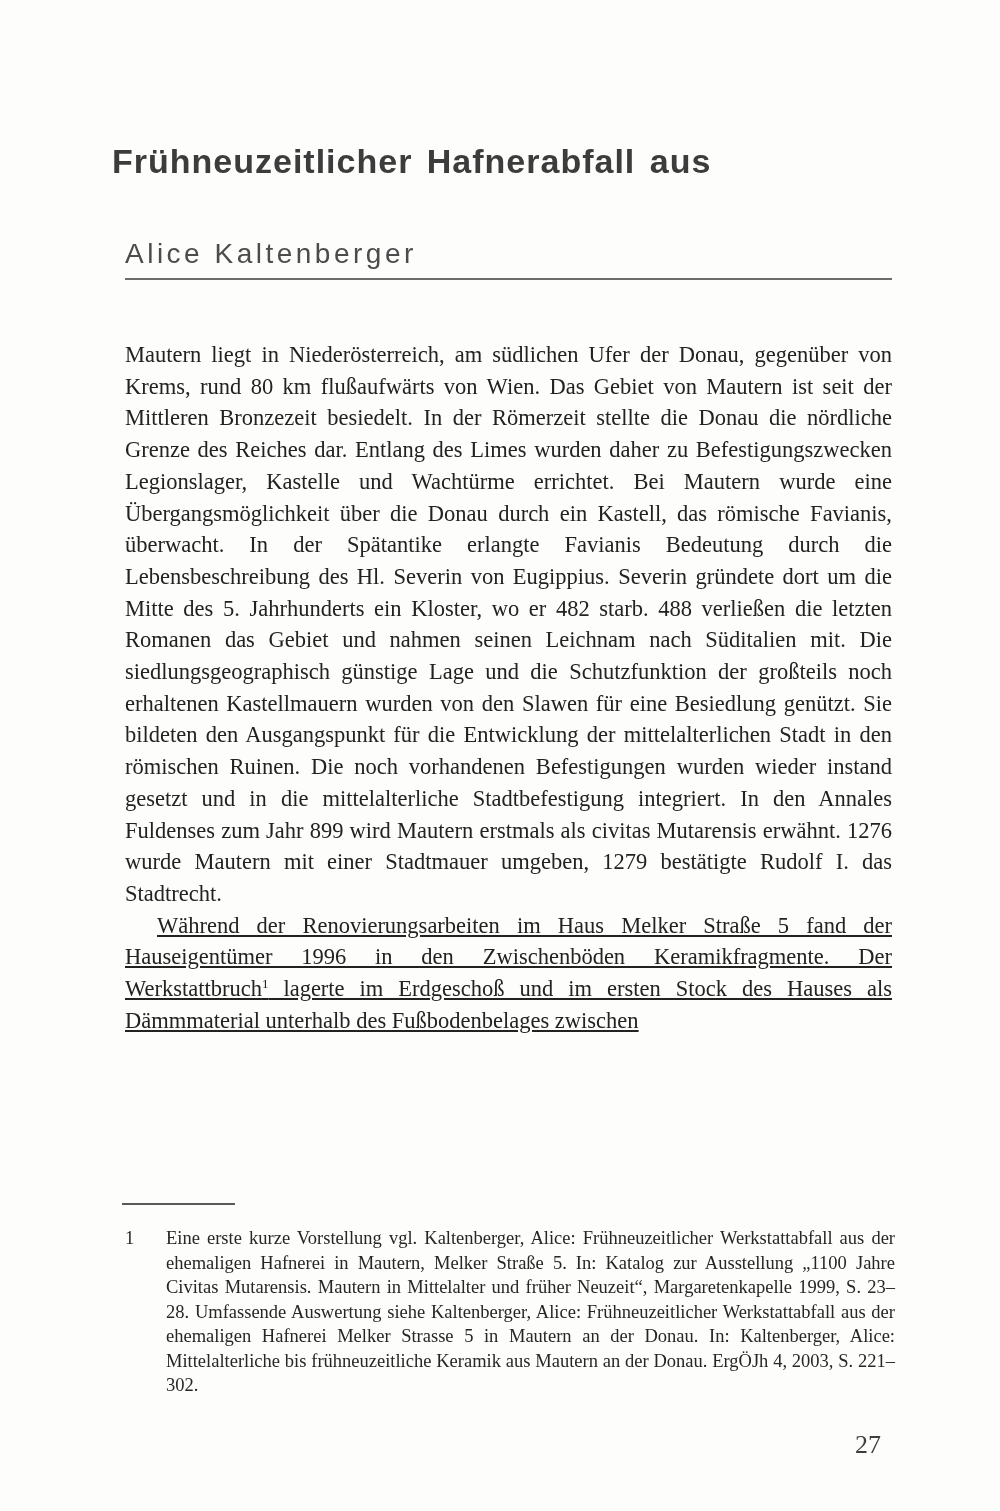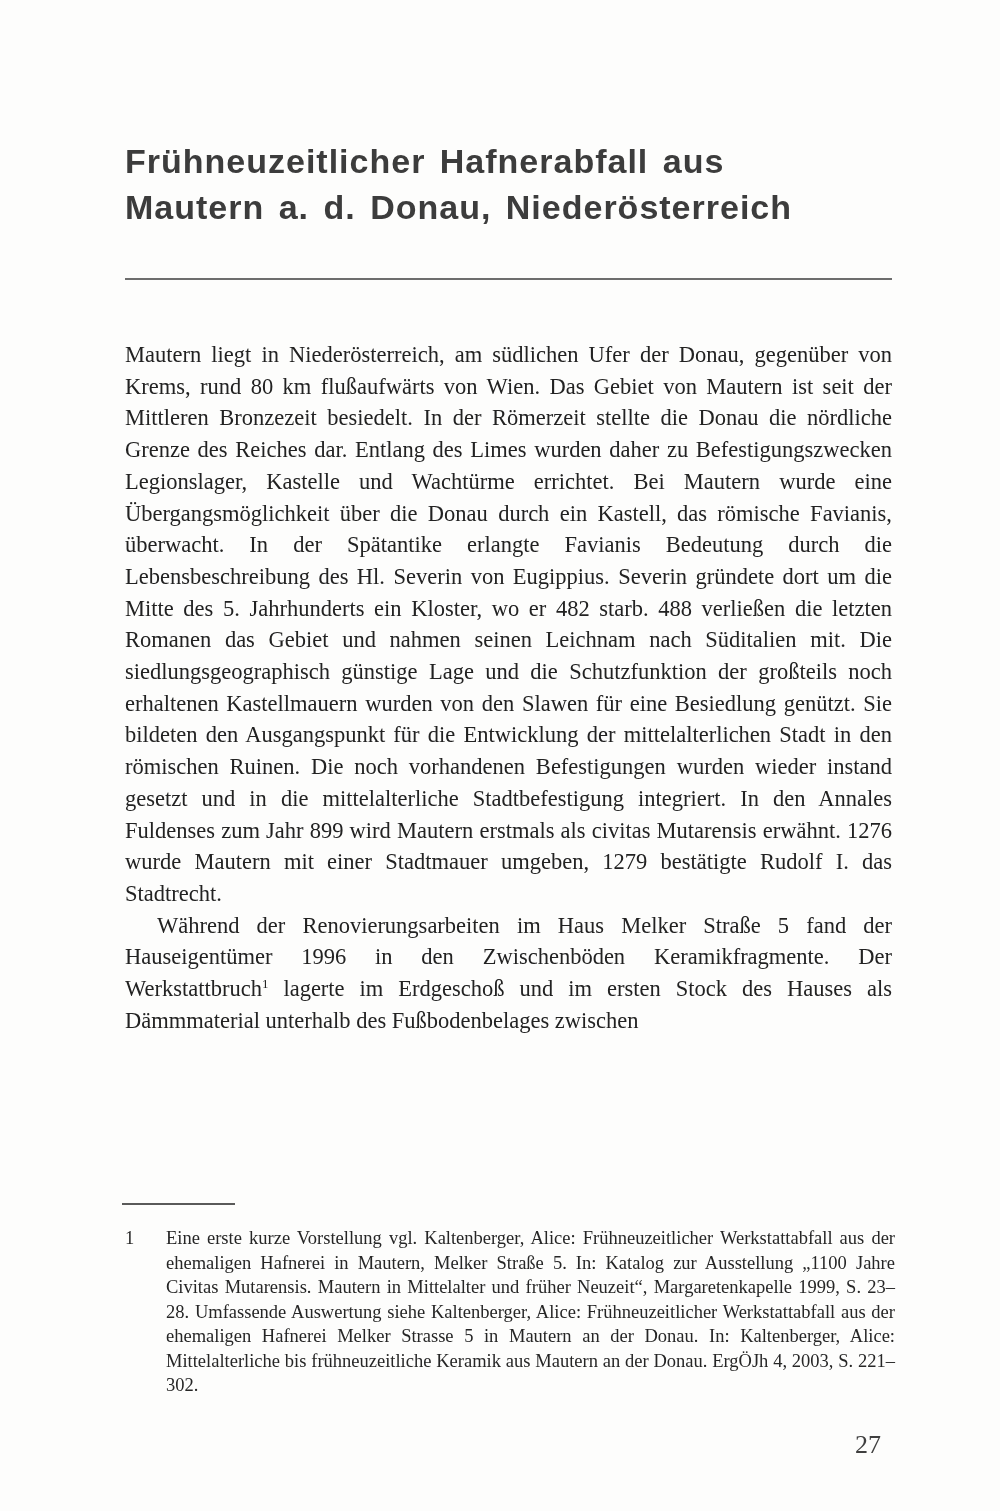--- a/index.html
+++ b/index.html
@@ -9,21 +9,21 @@
     height: 1511px;
     margin: 0 auto;
     background: #fdfdfc;
     overflow: hidden;
     font-family: "Liberation Serif", serif;
     color: #1f1f1f;
   }
   .title {
     position: absolute;
     top: 138px;
-    left: 125px;
+    left: 112px;
     width: 790px;
     font-family: "Liberation Sans", sans-serif;
     font-weight: 700;
     font-size: 34px;
     line-height: 46px;
     letter-spacing: 1px;
     word-spacing: 4px;
     color: #3c3c3c;
   }
   .author {
@@ -48,21 +48,21 @@
     position: absolute;
     top: 339px;
     left: 125px;
     width: 767px;
     font-size: 22.5px;
     line-height: 31.7px;
     text-align: justify;
     color: #222222;
   }
   .body-text p { margin: 0; }
-  .body-text p.indented { text-indent: 32px; }
+  .body-text p.indented { text-indent: 32px; text-decoration: underline; }
   .body-text sup {
     font-size: 13px;
     line-height: 0;
     vertical-align: super;
   }
   .footnote-separator {
     position: absolute;
     top: 1203px;
     left: 122px;
     width: 113px;
@@ -97,23 +97,23 @@
     text-align: center;
   }
 </style>
 </head>
 <body>
 
 <div class="page">
 
   <div class="title">
     <div>Frühneuzeitlicher Hafnerabfall aus</div>
-    <div>Mautern a. d. Donau, Niederösterreich</div>
   </div>
 
+  <div class="author">Alice Kaltenberger</div>
 
   <div class="author-rule"></div>
 
   <div class="body-text">
     <p>Mautern liegt in Niederösterreich, am südlichen Ufer der Donau, gegenüber von Krems, rund 80 km flußaufwärts von Wien. Das Gebiet von Mautern ist seit der Mittleren Bronzezeit besiedelt. In der Römerzeit stellte die Donau die nördliche Grenze des Reiches dar. Entlang des Limes wurden daher zu Befestigungszwecken Legionslager, Kastelle und Wachtürme errichtet. Bei Mautern wurde eine Übergangsmöglichkeit über die Donau durch ein Kastell, das römische Favianis, überwacht. In der Spätantike erlangte Favianis Bedeutung durch die Lebensbeschreibung des Hl. Severin von Eugippius. Severin gründete dort um die Mitte des 5. Jahrhunderts ein Kloster, wo er 482 starb. 488 verließen die letzten Romanen das Gebiet und nahmen seinen Leichnam nach Süditalien mit. Die siedlungsgeographisch günstige Lage und die Schutzfunktion der großteils noch erhaltenen Kastellmauern wurden von den Slawen für eine Besiedlung genützt. Sie bildeten den Ausgangspunkt für die Entwicklung der mittelalterlichen Stadt in den römischen Ruinen. Die noch vorhandenen Befestigungen wurden wieder instand gesetzt und in die mittelalterliche Stadtbefestigung integriert. In den Annales Fuldenses zum Jahr 899 wird Mautern erstmals als civitas Mutarensis erwähnt. 1276 wurde Mautern mit einer Stadtmauer umgeben, 1279 bestätigte Rudolf I. das Stadtrecht.</p>
     <p class="indented"><span>Während der Renovierungsarbeiten im Haus Melker Straße 5 fand der Hauseigentümer 1996 in den Zwischenböden Keramikfragmente. Der Werkstattbruch</span><sup>1</sup><span> lagerte im Erdgeschoß und im ersten Stock des Hauses als Dämmmaterial unterhalb des Fußbodenbelages zwischen</span></p>
   </div>
 
   <div class="footnote-separator"></div>
 

